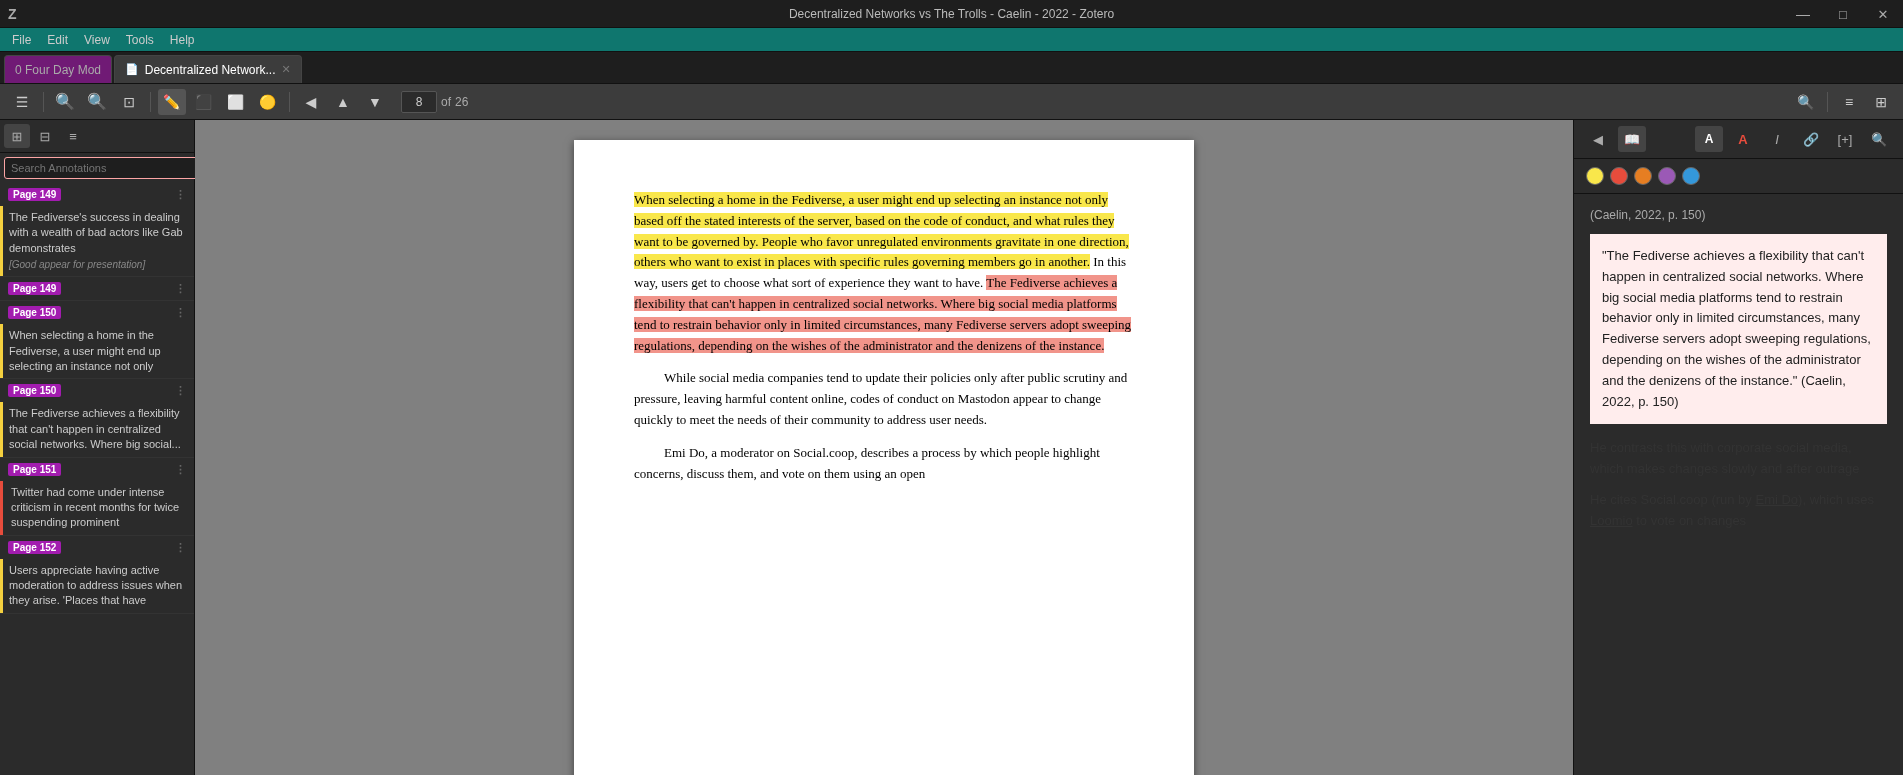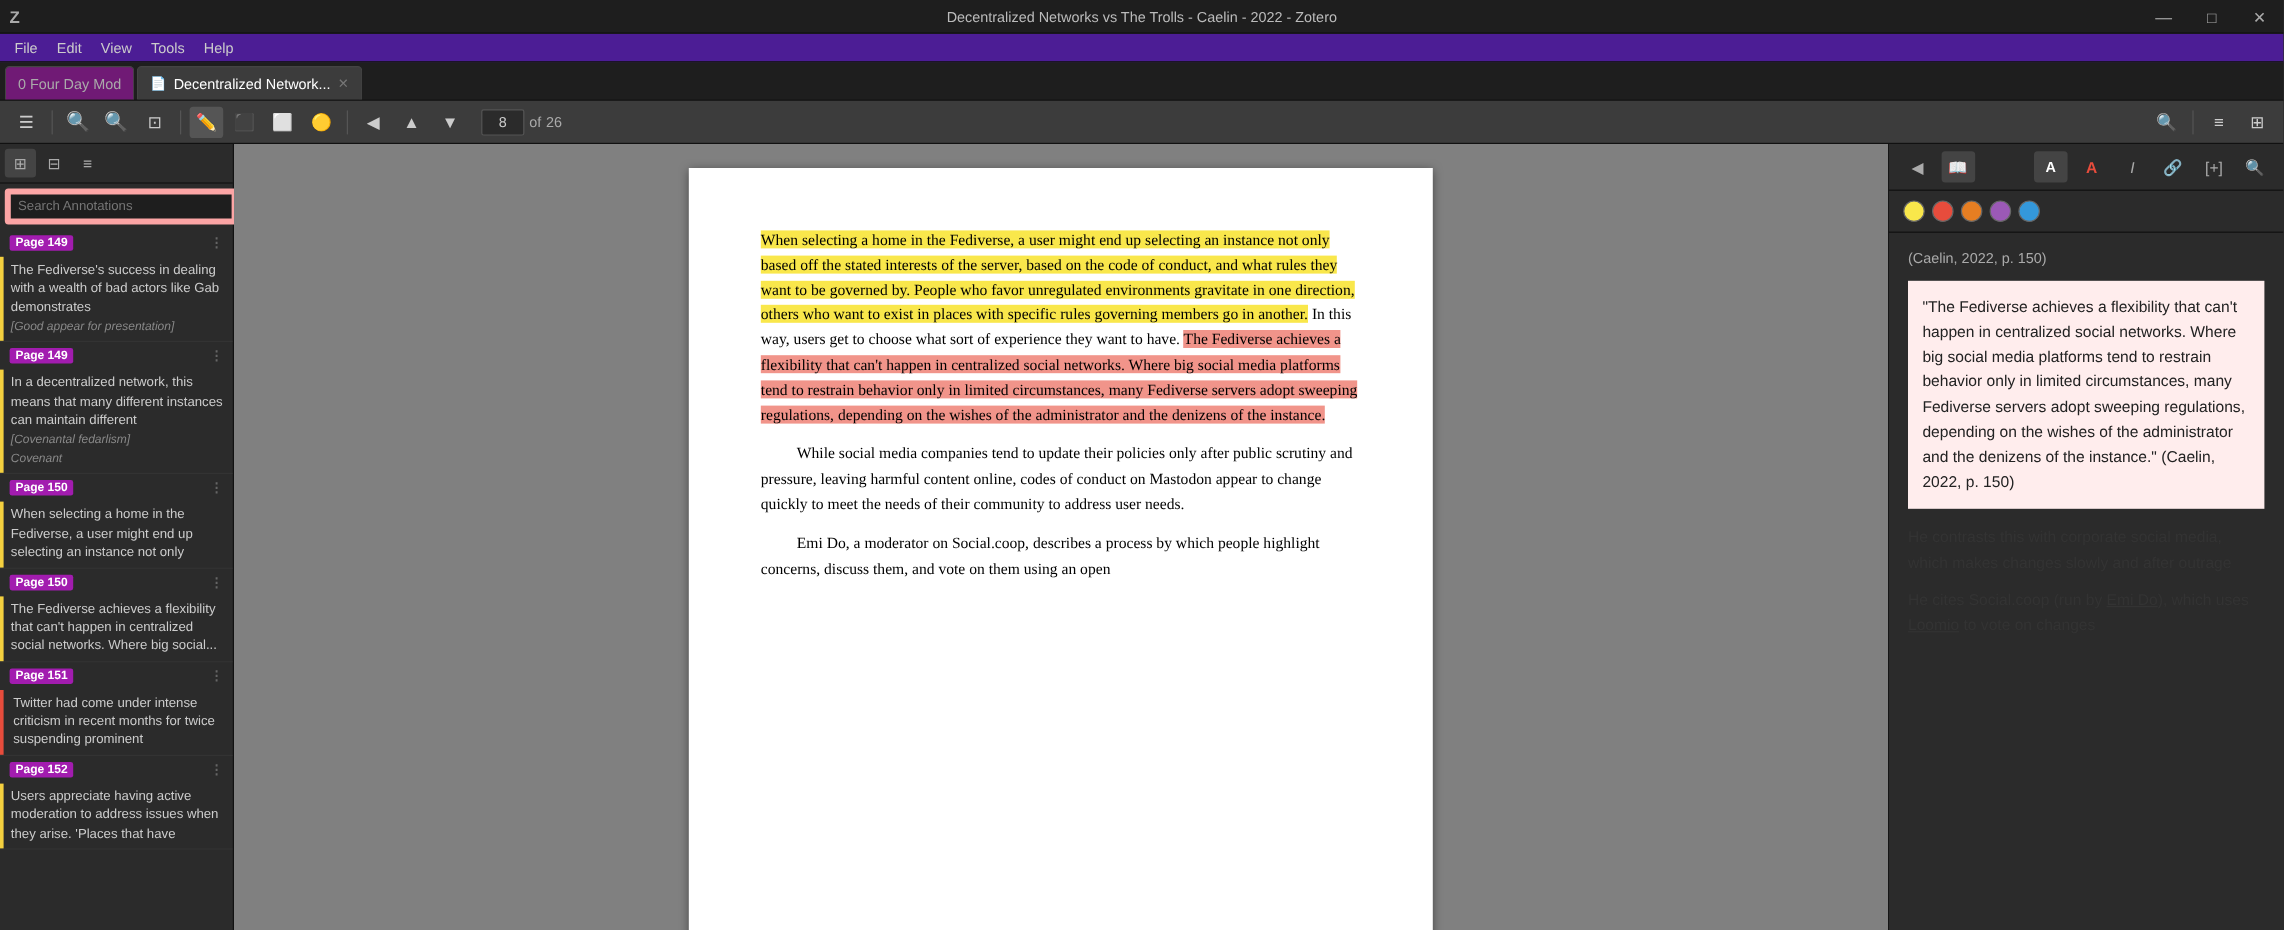--- a/index.html
+++ b/index.html
@@ -13,21 +13,21 @@
       align-items: center;
       justify-content: center;
       position: relative;
       border-bottom: 1px solid #111;
     }
     #titlebar .win-controls { position: absolute; right: 0; top: 0; display: flex; }
     #titlebar .win-controls span { width: 40px; height: 28px; display: flex; align-items: center; justify-content: center; color: #aaa; font-size: 11px; cursor: pointer; }
 
     
     #menubar {
-      background: #4c1d95;
+      background: #0f766e;
       height: 24px;
       display: flex;
       align-items: center;
       padding-left: 4px;
       border-bottom: 1px solid #111;
     }
     #menubar span { padding: 2px 8px; color: #ccc; font-size: 12px; cursor: pointer; border-radius: 3px; }
 
     
     #tabbar {
@@ -118,21 +118,21 @@
       align-items: center;
       justify-content: center;
       cursor: pointer;
       border-radius: 3px;
     }
     .sidebar-btn:hover, .sidebar-btn.active { background: #444; }
     #search-box {
       width: 100%;
       padding: 4px 6px;
       background: #1e1e1e;
-      border: 5px solid #fca5a5;
+      border: 1px solid #fca5a5;
       border-radius: 3px;
       color: #aaa;
       font-size: 11px;
       margin: 4px;
     }
     #annotations-list { overflow-y: auto; flex: 1; }
     .annotation-group { border-bottom: 1px solid #333; }
     .annotation-header {
       display: flex;
       align-items: center;
@@ -332,25 +332,20 @@
           <div class="annotation-text">The Fediverse's success in dealing with a wealth of bad actors like Gab demonstrates</div>
           <div class="annotation-tag">[Good appear for presentation]</div>
         </div>
       </div>
 
       <div class="annotation-group">
         <div class="annotation-header">
           <span class="page-badge">Page 149</span>
           <span class="more-btn">⋮</span>
         </div>
-        <div class="annotation-item annotation-yellow">
-          <div class="annotation-text">In a decentralized network, this means that many different instances can maintain different</div>
-          <div class="annotation-tag">[Covenantal fedarlism]</div>
-          <div class="annotation-tag">Covenant</div>
-        </div>
       </div>
 
       <div class="annotation-group">
         <div class="annotation-header">
           <span class="page-badge">Page 150</span>
           <span class="more-btn">⋮</span>
         </div>
         <div class="annotation-item annotation-yellow">
           <div class="annotation-text">When selecting a home in the Fediverse, a user might end up selecting an instance not only</div>
         </div>

